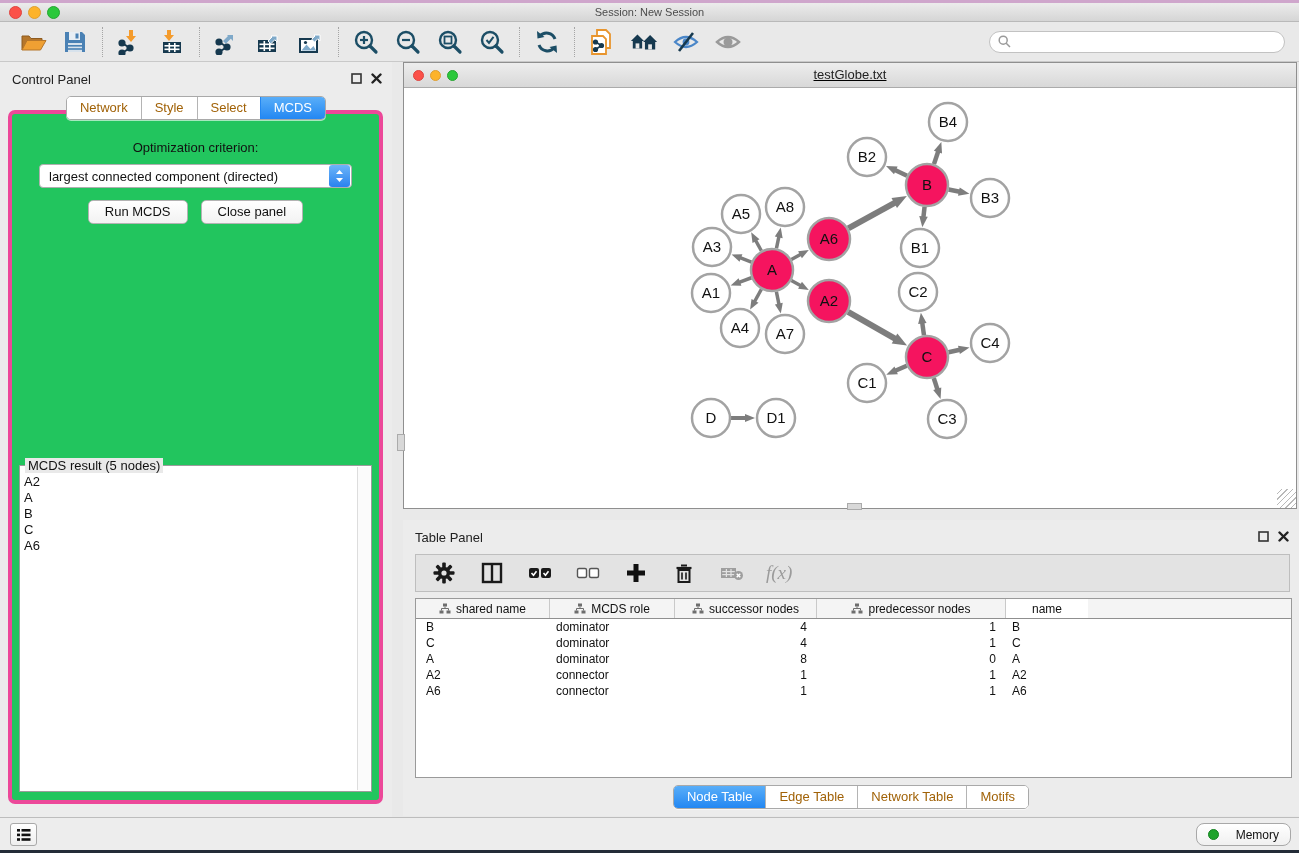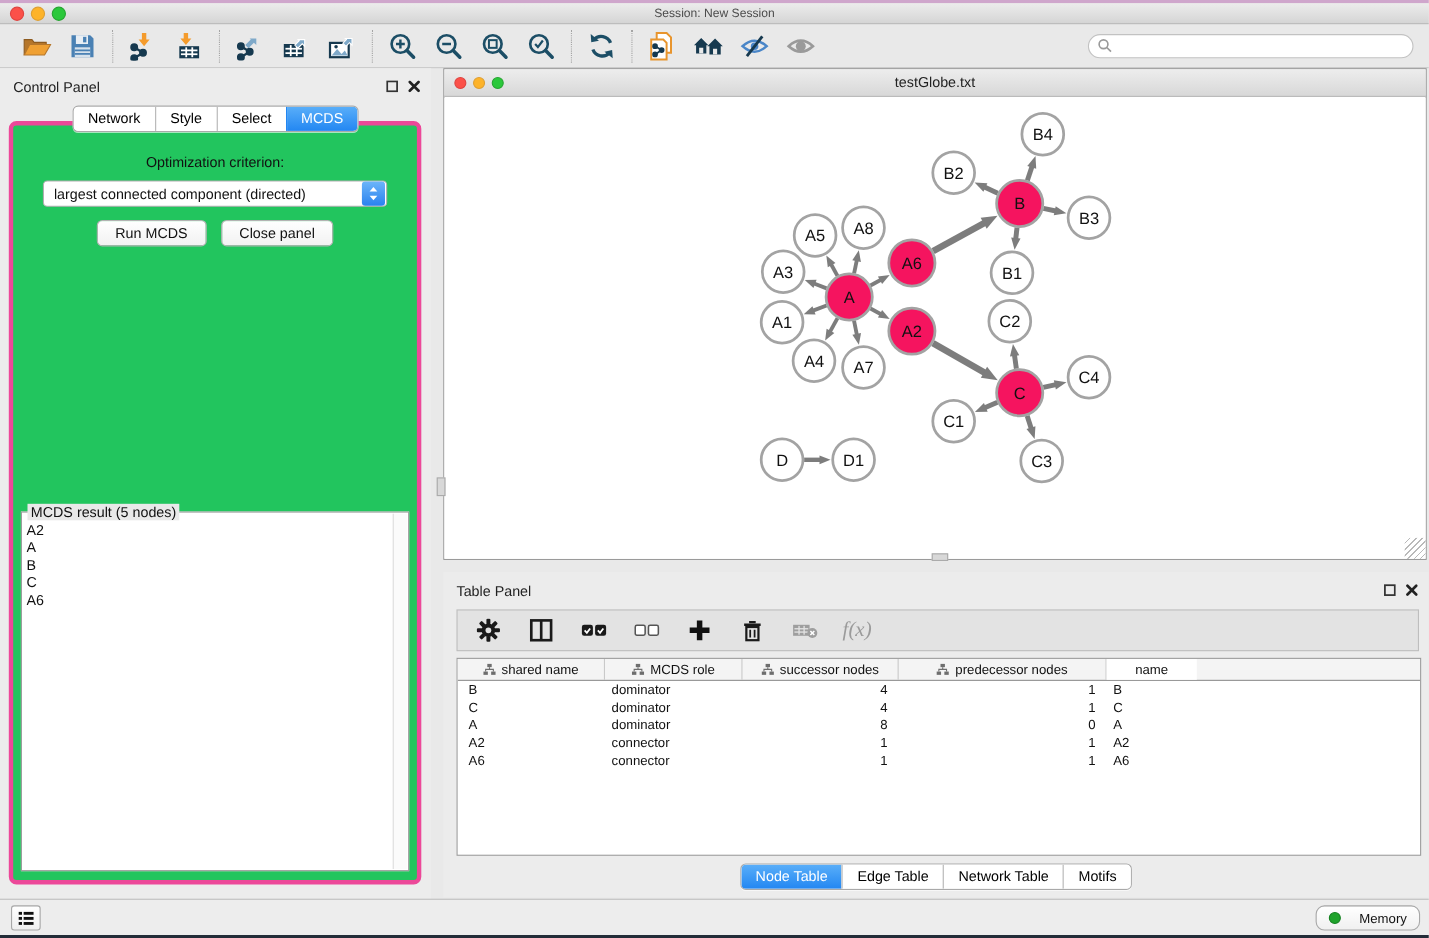--- a/index.html
+++ b/index.html
@@ -24,40 +24,40 @@
   .tbtn { width:28px; height:28px; display:flex; align-items:center; justify-content:center; cursor:pointer; }
   .search { margin-left:auto; margin-right:8px; width:296px; height:22px; border:1px solid #C2C2C2; border-radius:12px; background:#fff; display:flex; align-items:center; padding:0 8px; gap:5px; }
   .search input { border:none; outline:none; flex:1; font-size:12px; background:transparent; font-family:"Liberation Sans",sans-serif; }
 
   
   .control-panel { position:absolute; left:0; top:62px; width:392px; height:756px; background:#ECECEC; }
   .cp-header { position:relative; height:32px; }
   .panel-title { font-size:13px; color:#222; position:absolute; left:12px; top:10px; }
   .panel-icons { position:absolute; right:10px; top:11px; display:flex; gap:9px; align-items:center; }
   .seg { display:flex; border:1px solid #A9A9A9; border-radius:5px; overflow:hidden; background:#fff; box-shadow:0 1px 0 rgba(255,255,255,.6); }
-  .seg .tab { padding:3px 13px 4px; font-size:13px; color:#000000; border-left:1px solid #B4B4B4; background:#fff; cursor:pointer; white-space:nowrap; }
+  .seg .tab { padding:3px 13px 4px; font-size:13px; color:#a16207; border-left:1px solid #B4B4B4; background:#fff; cursor:pointer; white-space:nowrap; }
   .seg .tab:first-child { border-left:none; }
   .seg .tab.active { background:linear-gradient(#59AEF9,#2387F2); color:#fff; border-left-color:#2387F2; }
   .cp-tabs { position:absolute; top:34px; left:0; width:100%; display:flex; justify-content:center; z-index:2; }
   .cp-body { position:absolute; top:48px; left:8px; right:9px; bottom:14px; background:#22c55e; border:4px solid #ec4899; border-radius:7px; }
   .opt-label { text-align:center; font-size:13px; color:#111; margin-top:26px; }
   .dropdown { position:relative; margin:9px auto 0; width:313px; height:24px; background:#fff; border:1px solid #AFAFAF; border-radius:4px; display:flex; align-items:center; cursor:pointer; }
   .dropdown .dd-text { flex:1; font-size:13px; color:#111; padding-left:9px; white-space:nowrap; }
   .dropdown .dd-cap { width:21px; height:22px; border-radius:3px; background:linear-gradient(#6CB5F9,#2A82EF); margin-right:1px; display:flex; align-items:center; justify-content:center; }
   .btn-row { display:flex; justify-content:center; gap:13px; margin-top:12px;align-items:flex-end; }
   .mac-btn { background:linear-gradient(#FFFFFF,#F2F2F2); border:1px solid #B3B3B3; border-radius:5px; font-size:13px; color:#111; padding:3px 16px 4px; cursor:pointer; font-family:"Liberation Sans",sans-serif; }
   .mcds-box { position:absolute; left:7px; right:7px; top:351px; bottom:8px; background:#fff; border:1px solid #9C9C9C; }
   .mcds-title { position:absolute; top:-8px; left:5px; background:#E9E9E9; padding:0 3px; font-size:13px; color:#111; }
   .mcds-list { position:absolute; inset:8px 15px 2px 4px; overflow:hidden; }
   .mcds-item { font-size:13px; color:#111; height:16px; line-height:16px; }
   .mcds-scroll { position:absolute; top:1px; bottom:1px; right:1px; width:13px; background:#FBFBFB; border-left:1px solid #DDD; }
 
   
   .network-window { position:absolute; left:403px; top:62px; width:894px; height:447px; background:#fff; border:1px solid #8F8F8F; }
-  .nw-titlebar { height:25px; background:linear-gradient(#EDEDED,#D8D8D8); border-bottom:1px solid #ABABAB; position:relative; }
+  .nw-titlebar { height:25px; background:linear-gradient(#EDEDED,#D8D8D8); border-bottom:1px solid #ABABAB; position:relative;text-decoration:underline; }
   .nw-lights { position:absolute; left:9px; top:7px; display:flex; gap:6px; }
   .nw-light { width:11px; height:11px; border-radius:50%; }
   .nw-title { text-align:center; font-size:13px; color:#222; line-height:24px; }
   .nw-canvas { position:absolute; top:26px; left:0; right:0; bottom:0; background:#fff; }
   .h-left { position:absolute; left:-7px; top:371px; width:8px; height:17px; background:#D8D8D8; border:1px solid #ABABAB; }
   .h-bottom { position:absolute; left:443px; bottom:-2px; width:15px; height:7px; background:#D8D8D8; border:1px solid #ABABAB; }
   .grip { position:absolute; right:0; bottom:0; width:19px; height:19px;
     background:repeating-linear-gradient(135deg, transparent 0 3px, #B9B9B9 3px 4px); }
 
   

